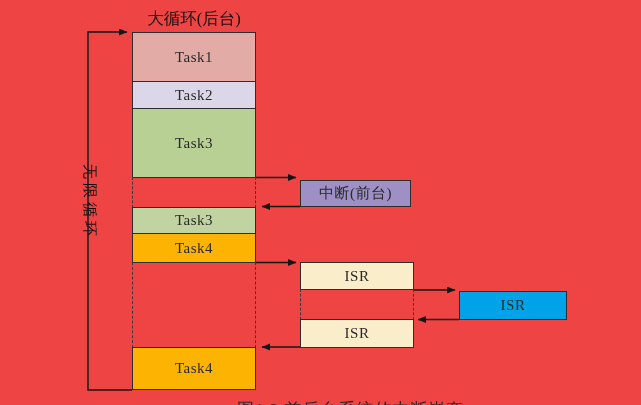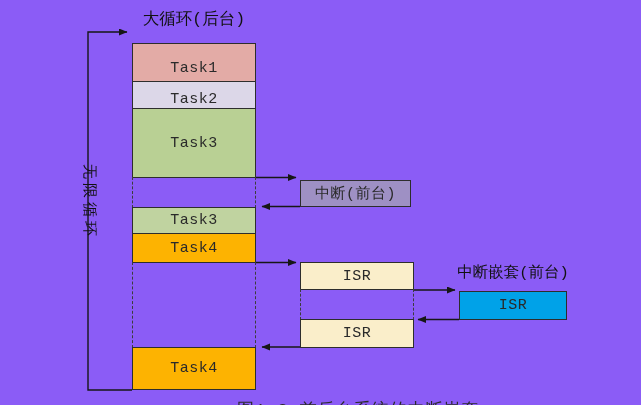--- a/index.html
+++ b/index.html
@@ -1,36 +1,36 @@
 <!DOCTYPE html>
 <html><head>
 <meta charset="utf-8">
 <style>
   html,body{margin:0;padding:0;background:#ffffff;}
   #stage{
-    position:relative;width:641px;height:405px;background:#8b5cf6;
+    position:relative;width:641px;height:405px;background:#ef4444;
     overflow:hidden;
-    font-family:Liberation Mono, monospace;
+    font-family:Liberation Serif, serif;
     color:#1c1c1c;
   }
   .abs{position:absolute;box-sizing:border-box;}
   
   .tbox{
     position:absolute;box-sizing:border-box;
     border:1.5px solid #2d2d2d;
     display:flex;align-items:center;justify-content:center;
     font-size:15px;color:#2a2a2a;letter-spacing:.5px;
   }
   .gap{
     position:absolute;box-sizing:border-box;
     border-left:1.5px dashed #3c3c3c;border-right:1.5px dashed #3c3c3c;
   }
   
   .col{left:132px;width:124px;}
-  .task1{top:32px;height:50px;margin-top:11px;}
+  .task1{top:32px;height:50px;}
   .task2{top:81px;height:28px;}
   .task3a{top:108px;height:70px;}
   .gap1{left:132px;width:124px;top:177px;height:31px;}
   .task3b{top:207px;height:27px;}
   .task4a{top:233px;height:30px;}
   .gap2{left:132px;width:124px;top:262px;height:86px;}
   .task4b{top:347px;height:43px;}
   
   .intbox{left:300px;width:111px;top:180px;height:27px;}
   .isr1{left:300px;width:114px;top:262px;height:28px;}
@@ -82,21 +82,21 @@
 
   <div class="abs title">大循环(后台)</div>
 
   <div class="abs loop-label">
     <span>无限循环</span>
   </div>
 
   <div class="tbox col task1" style="background: rgb(227, 171, 166);">
     <span>Task1</span>
   </div>
-  <div class="tbox col task2" style="background: rgb(220, 215, 232); align-items: flex-end;">
+  <div class="tbox col task2" style="background: rgb(220, 215, 232);">
     <span>Task2</span>
   </div>
   <div class="tbox col task3a" style="background: rgb(185, 208, 148);">
     <span>Task3</span>
   </div>
   <div class="gap gap1"></div>
   <div class="tbox col task3b" style="background: rgb(192, 211, 160);">
     <span>Task3</span>
   </div>
   <div class="tbox col task4a" style="background: rgb(253, 179, 1);">
@@ -112,20 +112,19 @@
   </div>
 
   <div class="tbox isr1" style="background: rgb(250, 238, 202);">
     <span>ISR</span>
   </div>
   <div class="gap isrgap"></div>
   <div class="tbox isr2" style="background: rgb(250, 238, 202);">
     <span>ISR</span>
   </div>
 
-  <div class="abs nested-title">中断嵌套(前台)</div>
   <div class="tbox nested" style="background: rgb(0, 162, 232);">
     <span>ISR</span>
   </div>
 
   <div class="abs caption">图1.2 前后台系统的中断嵌套</div>
 
 </div>
 
 </body></html>

